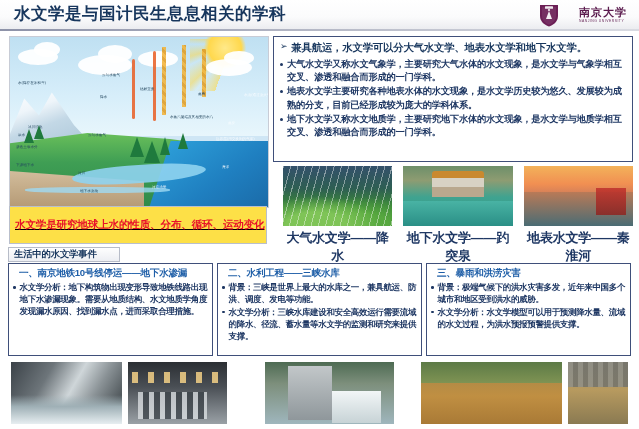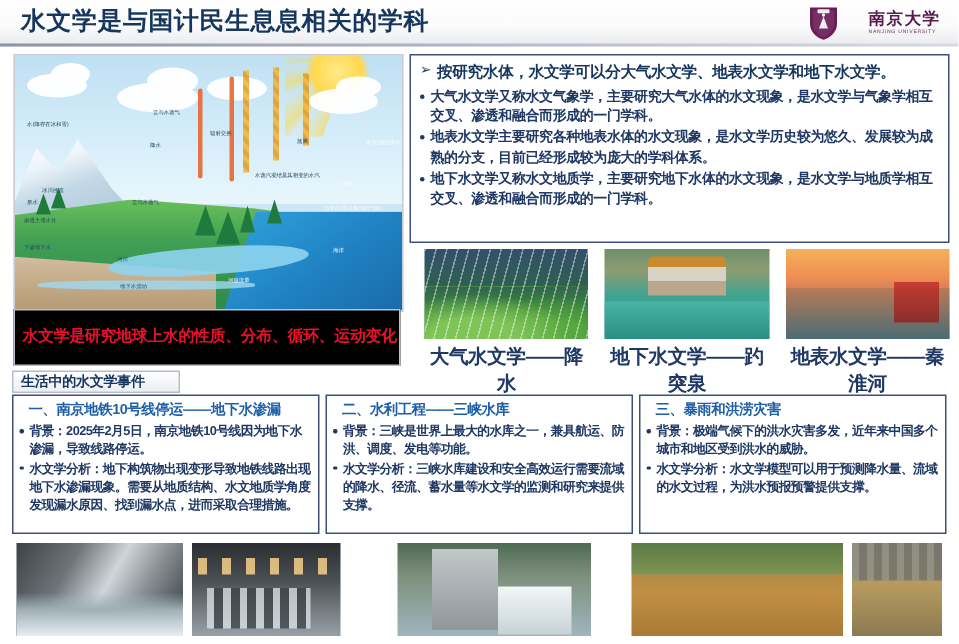--- a/index.html
+++ b/index.html
@@ -69,21 +69,21 @@
   .arrow-up{position:absolute;width:3px;background:#e8622a;border-radius:2px;opacity:.88;}
   .arrow-sq{position:absolute;width:4px;background:repeating-linear-gradient(
       45deg,#f2b134 0 3px,#e09a1f 3px 6px);opacity:.85;}
   .dg-label{position:absolute;font-size:3.6px;color:#23465e;white-space:nowrap;
     font-family:"DejaVu Sans",sans-serif;}
   .dg-label.lt{color:#f7fbff;}
 
   
   .definition-box{
     position:absolute;left:9px;top:206px;width:258px;height:36px;
-    border:1px solid #b9bfcc;background:#000000;
+    border:1px solid #b9bfcc;background:#fde047;
     display:flex;flex-direction:column;justify-content:center;
     padding:18px 5px;box-sizing:border-box;text-decoration:underline;
   }
   .definition-box div{
     font-size:10.6px;font-weight:bold;color:#e8102a;line-height:1.45;
     white-space:nowrap;letter-spacing:-.2px;
   }
 
   
   .class-box{
@@ -249,21 +249,21 @@
   <span class="dg-label" style="left:160px;top:78px;">水蒸汽凝结及其相变的水汽</span>
 </div>
 
 <div class="definition-box">
   <div>水文学是研究地球上水的性质、分布、循环、运动变化</div>
 </div>
 
 <div class="class-box">
   <div class="class-head">
     <span class="head-mark">➢</span>
-    <span>按研究水体，水文学可以分大气水文学、地表水文学和地下水文学。</span>
+    <span>兼具航运，水文学可以分大气水文学、地表水文学和地下水文学。</span>
   </div>
   <div class="bullet-row">
     <span class="dot"></span>
     <p>大气水文学又称水文气象学，主要研究大气水体的水文现象，是水文学与气象学相互交叉、渗透和融合而形成的一门学科。</p>
   </div>
   <div class="bullet-row">
     <span class="dot"></span>
     <p>地表水文学主要研究各种地表水体的水文现象，是水文学历史较为悠久、发展较为成熟的分支，目前已经形成较为庞大的学科体系。</p>
   </div>
   <div class="bullet-row">
@@ -284,24 +284,20 @@
 </div>
 
 <div class="section-banner">
   <span>生活中的水文学事件</span>
 </div>
 
 <div class="cols">
 
   <div class="col">
     <h3>一、南京地铁10号线停运——地下水渗漏</h3>
-    <div class="bullet-row">
-      <span class="dot"></span>
-      <p>背景：2025年2月5日，南京地铁10号线因为地下水渗漏，导致线路停运。</p>
-    </div>
     <div class="bullet-row">
       <span class="dot"></span>
       <p>水文学分析：地下构筑物出现变形导致地铁线路出现地下水渗漏现象。需要从地质结构、水文地质学角度发现漏水原因、找到漏水点，进而采取合理措施。</p>
     </div>
   </div>
 
   <div class="col">
     <h3>二、水利工程——三峡水库</h3>
     <div class="bullet-row">
       <span class="dot"></span>

